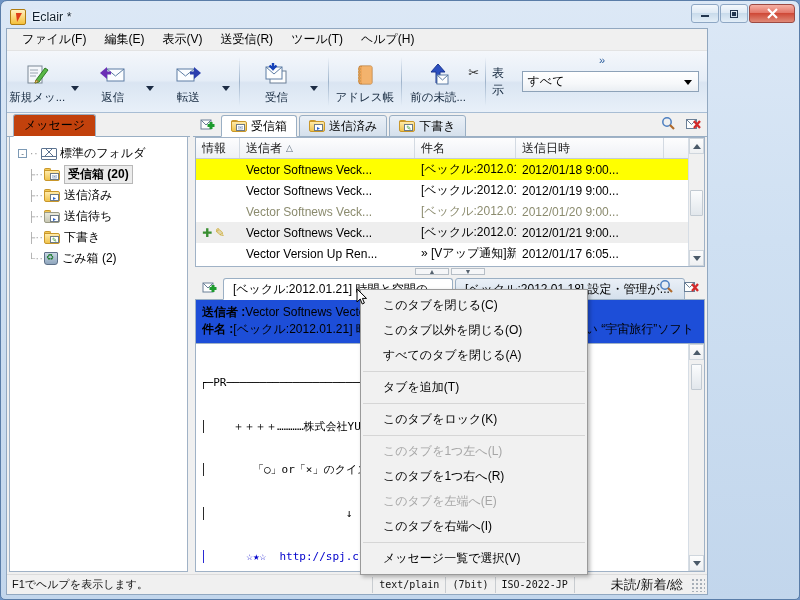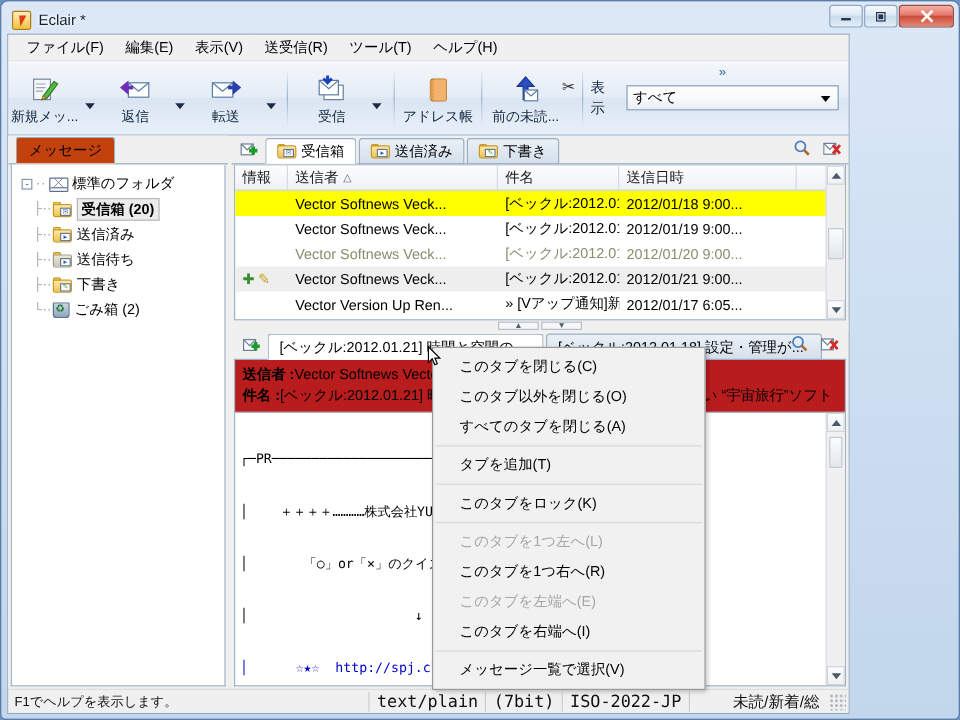--- a/index.html
+++ b/index.html
@@ -312,21 +312,21 @@
   }
 
   
   #preview { flex: 1; display: flex; flex-direction: column; min-height: 0; margin: 0 2px 2px 2px; }
   #prev-tabstrip {
     height: 24px; display: flex; align-items: flex-end; gap: 2px;
     padding-left: 4px; position: relative;
     border-bottom: 1px solid #9aafc4;
   }
   #prev-header {
-    background: #b91c1c; border: 1px solid #a0b2c6; border-top:none;
+    background: #1d4ed8; border: 1px solid #a0b2c6; border-top:none;
     font-size: 12px; padding: 4px 6px 5px 6px;
     line-height: 17px;
   }
   .hdr-row { display: flex; white-space: nowrap; overflow: hidden; }
   .hdr-key { font-weight: bold; flex: none; }
   .hdr-val { overflow: hidden; }
   #prev-body {
     flex: 1; background: #fff; border: 1px solid #a0b2c6; border-top: none;
     position: relative; overflow: hidden;
     font-family: "DejaVu Sans Mono", "Liberation Mono", monospace;
@@ -347,21 +347,21 @@
     height: 20px; display: flex; align-items: center;
     font-size: 11px; color: #111;
     background: #f0f0f0;
     border-top: 1px solid #dcdcdc;
   }
   #status-left { flex: 1; padding-left: 5px; }
   .status-cell {
     border-left: 1px solid #c8ccd0; padding: 0 6px; height: 16px;
     display: flex; align-items: center; white-space: nowrap;
     font-family: "DejaVu Sans Mono","Liberation Mono",monospace;
-    font-size: 14px;
+    font-size: 10px;
   }
   .status-cell.jp { font-family: "Liberation Sans", sans-serif; font-size: 13px; padding-left: 36px; }
   #grip-corner {
     width: 14px; height: 14px; margin-left: 2px; margin-right: 2px;
     background:
       radial-gradient(circle at 2px 2px, #9aa4ae 1px, transparent 1.2px) 0 0/4px 4px;
     opacity: .85;
   }
 
   

